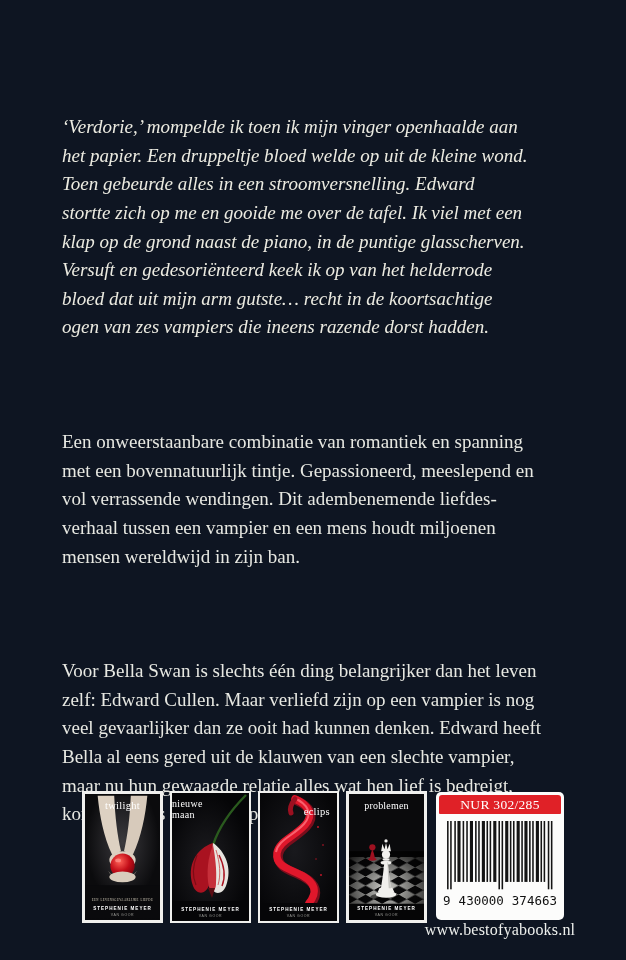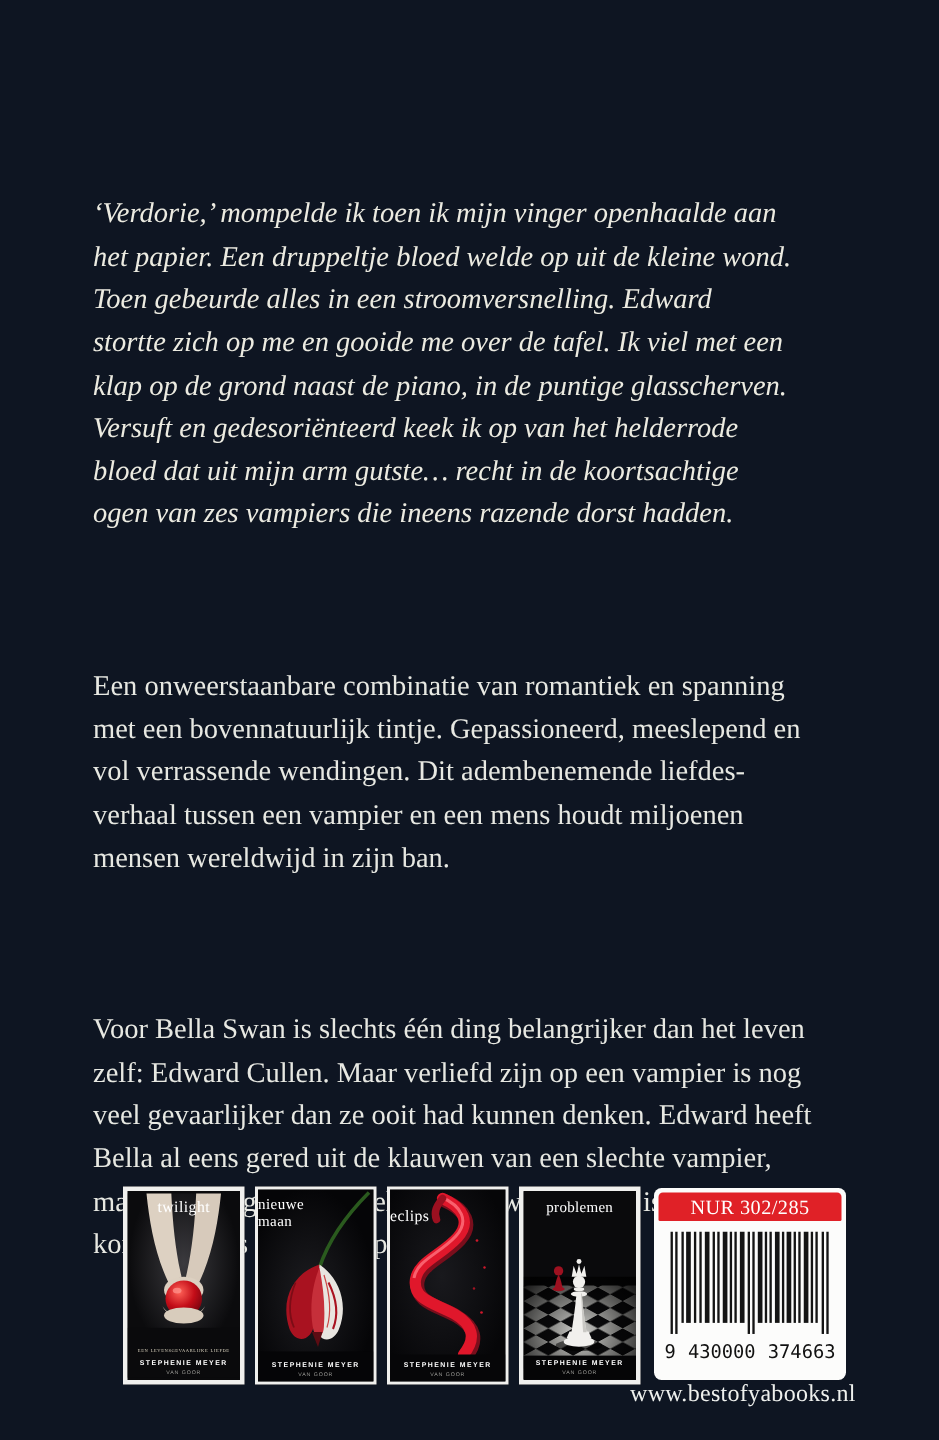--- a/index.html
+++ b/index.html
@@ -3,40 +3,40 @@
 <meta charset="utf-8">
 <style>
   html,body{margin:0;padding:0;}
   body{
     width:626px;height:960px;position:relative;overflow:hidden;
     background:#0e1522;
     font-family:"Liberation Serif","DejaVu Serif",serif;
   }
   
   .text-block{
-    position:absolute;left:62px;top:72px;width:540px;
+    position:absolute;left:62px;top:56px;width:540px;
     color:#e7e8e2;font-size:19px;line-height:28.6px;white-space:pre;
   }
   .para{margin:0;}
   .para.quote{font-style:italic;color:#ecebe1;}
   .para + .para{margin-top:29px;}
   
   .covers-row{position:absolute;left:62px;top:791px;display:flex;gap:7px;margin-left:20px;}
   .cover{
     width:81px;height:132px;box-sizing:border-box;position:relative;
     background:#0a0a0c;border:2px solid #f0f0ee;overflow:hidden;flex:none;
   }
   .cover svg{position:absolute;left:0;top:0;width:100%;height:100%;}
   .cover .title{
     position:absolute;left:0;right:0;text-align:center;color:#ffffff;
     font-size:10.5px;letter-spacing:.3px;white-space:pre-line;line-height:11px;
   }
   .cover .title.t-twilight{top:6px;}
   .cover .title.t-nieuwemaan{top:5px;right:6px;text-align:left;font-size:10px;}
-  .cover .title.t-eclips{top:13px;right:7px;text-align:left;}
+  .cover .title.t-eclips{top:13px;right:7px;text-align:right;}
   .cover .title.t-morgenrood{top:6px;font-size:10px;letter-spacing:.2px;}
   .cover .tagline{
     position:absolute;left:0;right:0;bottom:18px;text-align:center;
     color:#d6cfbc;font-size:4.6px;font-variant:small-caps;letter-spacing:.4px;
   }
   .cover .author{
     position:absolute;left:0;right:0;bottom:9px;text-align:center;color:#ffffff;
     font-family:"Liberation Sans","DejaVu Sans",sans-serif;font-weight:bold;
     font-size:4.6px;letter-spacing:1px;
   }
@@ -55,21 +55,21 @@
     display:flex;align-items:center;justify-content:center;
     color:#ffffff;font-size:13.5px;letter-spacing:.3px;
   }
   .bars-wrap{margin:7px auto 0;width:108px;height:72px;}
   .ean-digits{
     width:114px;margin:1px auto 0;display:flex;justify-content:space-between;
     font-family:"DejaVu Sans Mono","Liberation Mono",monospace;
     font-size:12.5px;color:#111;line-height:13px;
   }
   .website{
-    position:absolute;left:420px;top:921px;width:160px;text-align:left;
+    position:absolute;left:420px;top:921px;width:160px;text-align:center;
     color:#eef0ed;font-size:16px;letter-spacing:.2px;
   }
 </style>
 </head>
 <body>
 
 <div class="text-block">
   <p class="para quote">‘Verdorie,’ mompelde ik toen ik mijn vinger openhaalde aan
 het papier. Een druppeltje bloed welde op uit de kleine wond.
 Toen gebeurde alles in een stroomversnelling. Edward

